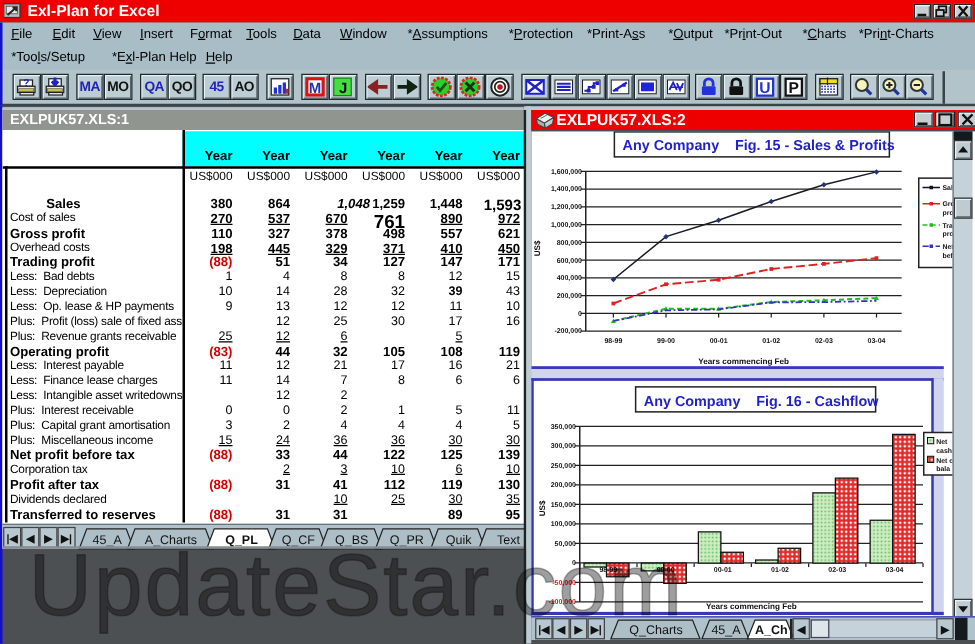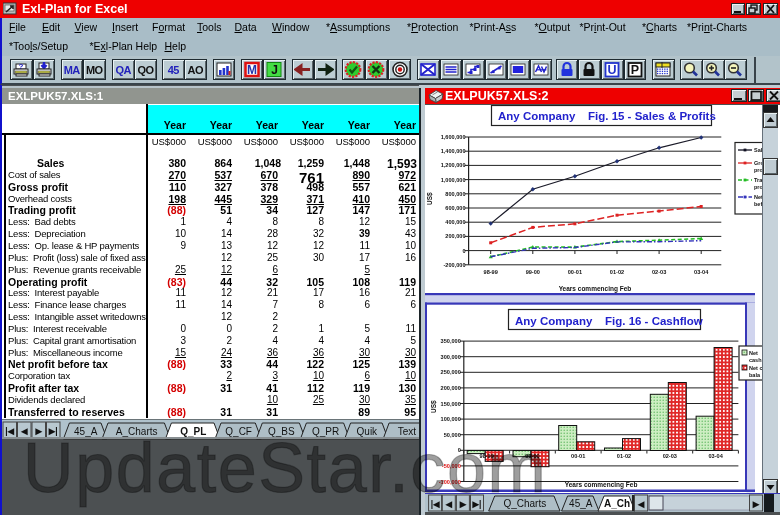--- a/index.html
+++ b/index.html
@@ -268,21 +268,21 @@
 <div style="position:absolute;left:2px;top:29px;width:1.5px;height:285px;background:#000;"></div>
 <div style="position:absolute;left:139px;top:32px;width:45px;text-align:right;font-size:9.5px;">US$000</div>
 <div style="position:absolute;left:185px;top:32px;width:45px;text-align:right;font-size:9.5px;">US$000</div>
 <div style="position:absolute;left:231px;top:32px;width:45px;text-align:right;font-size:9.5px;">US$000</div>
 <div style="position:absolute;left:277px;top:32px;width:45px;text-align:right;font-size:9.5px;">US$000</div>
 <div style="position:absolute;left:323px;top:32px;width:45px;text-align:right;font-size:9.5px;">US$000</div>
 <div style="position:absolute;left:369px;top:32px;width:45px;text-align:right;font-size:9.5px;">US$000</div>
 <div style="position:absolute;left:6px;top:53.0px;width:139px;white-space:nowrap;overflow:hidden;font-weight:bold;font-size:10.5px;letter-spacing:0;padding-left:29px;">Sales</div>
 <div style="position:absolute;top:53.0px;left:139px;width:45px;text-align:right;font-weight:bold;font-size:10.5px;color:#000;text-decoration:none;">380</div>
 <div style="position:absolute;top:53.0px;left:185px;width:45px;text-align:right;font-weight:bold;font-size:10.5px;color:#000;text-decoration:none;">864</div>
-<div style="position:absolute;top:53.0px;left:231px;width:48px;text-align:right;font-weight:bold;font-size:10.5px;color:#000;text-decoration:none;">1,048</div>
+<div style="position:absolute;top:53.0px;left:231px;width:63px;text-align:right;font-weight:bold;font-size:10.5px;color:#000;text-decoration:none;font-style:italic;">1,048</div>
 <div style="position:absolute;top:53.0px;left:277px;width:45px;text-align:right;font-weight:bold;font-size:10.5px;color:#000;text-decoration:none;">1,259</div>
 <div style="position:absolute;top:53.0px;left:323px;width:45px;text-align:right;font-weight:bold;font-size:10.5px;color:#000;text-decoration:none;">1,448</div>
 <div style="position:absolute;top:53.0px;left:369px;width:46px;text-align:right;font-weight:bold;font-size:12px;color:#000;text-decoration:none;">1,593</div>
 <div style="position:absolute;left:6px;top:64.8px;width:139px;white-space:nowrap;overflow:hidden;font-weight:normal;font-size:9.5px;letter-spacing:-0.2px;">Cost of sales</div>
 <div style="position:absolute;top:64.8px;left:139px;width:45px;text-align:right;font-weight:bold;font-size:10.5px;color:#000;text-decoration:underline;">270</div>
 <div style="position:absolute;top:64.8px;left:185px;width:45px;text-align:right;font-weight:bold;font-size:10.5px;color:#000;text-decoration:underline;">537</div>
 <div style="position:absolute;top:64.8px;left:231px;width:45px;text-align:right;font-weight:bold;font-size:10.5px;color:#000;text-decoration:underline;">670</div>
 <div style="position:absolute;top:64.8px;left:277px;width:45px;text-align:right;font-weight:bold;font-size:15px;color:#000;">761</div>
 <div style="position:absolute;top:64.8px;left:323px;width:45px;text-align:right;font-weight:bold;font-size:10.5px;color:#000;text-decoration:underline;">890</div>
 <div style="position:absolute;top:64.8px;left:369px;width:45px;text-align:right;font-weight:bold;font-size:10.5px;color:#000;text-decoration:underline;">972</div>

